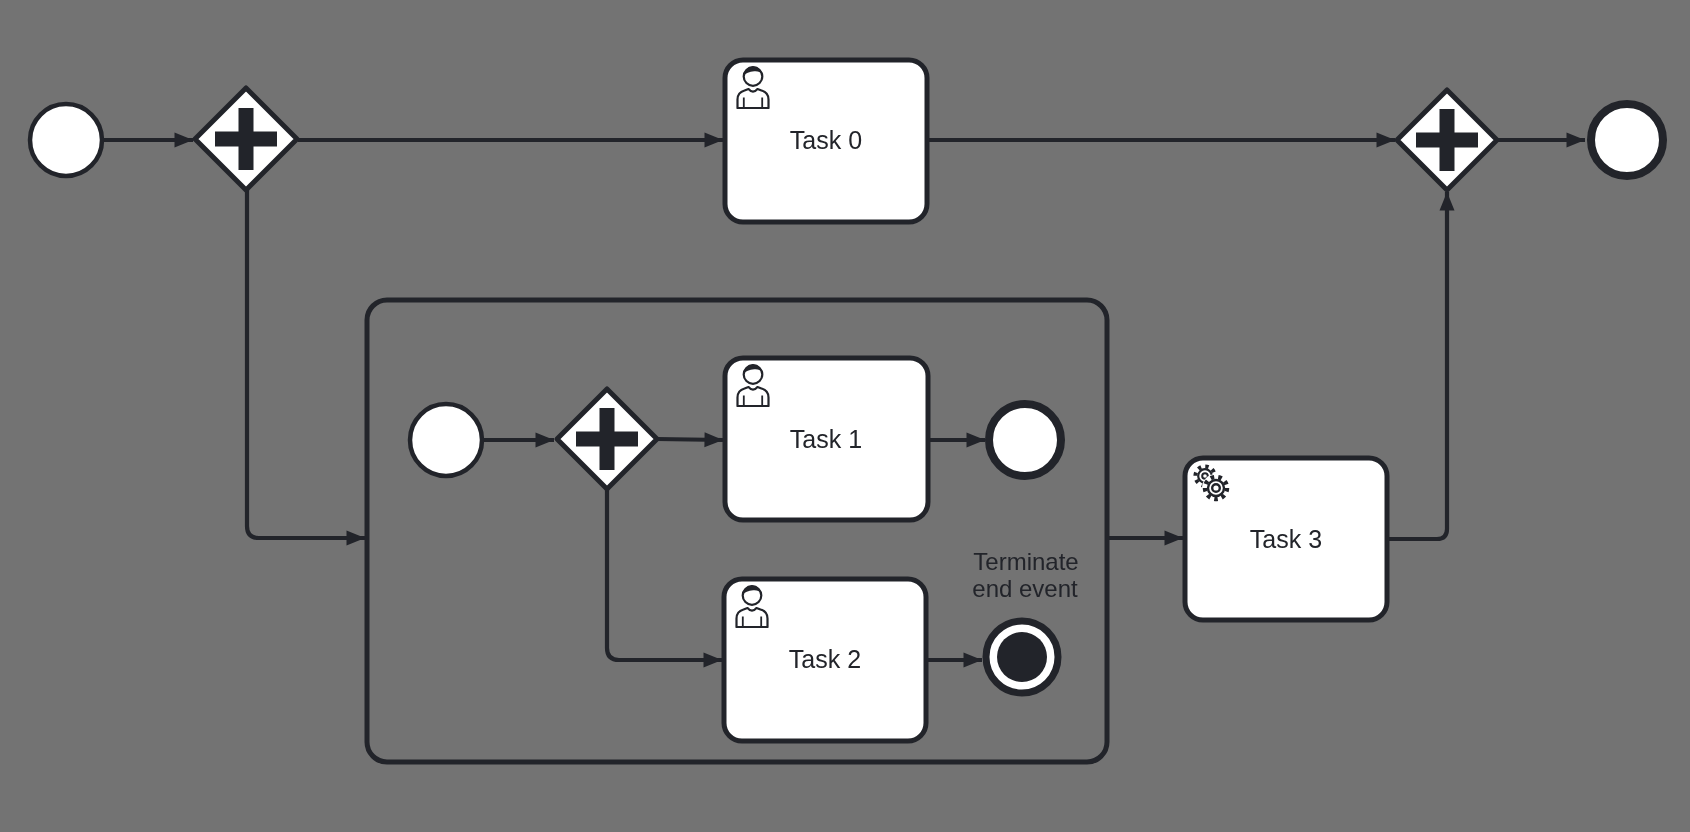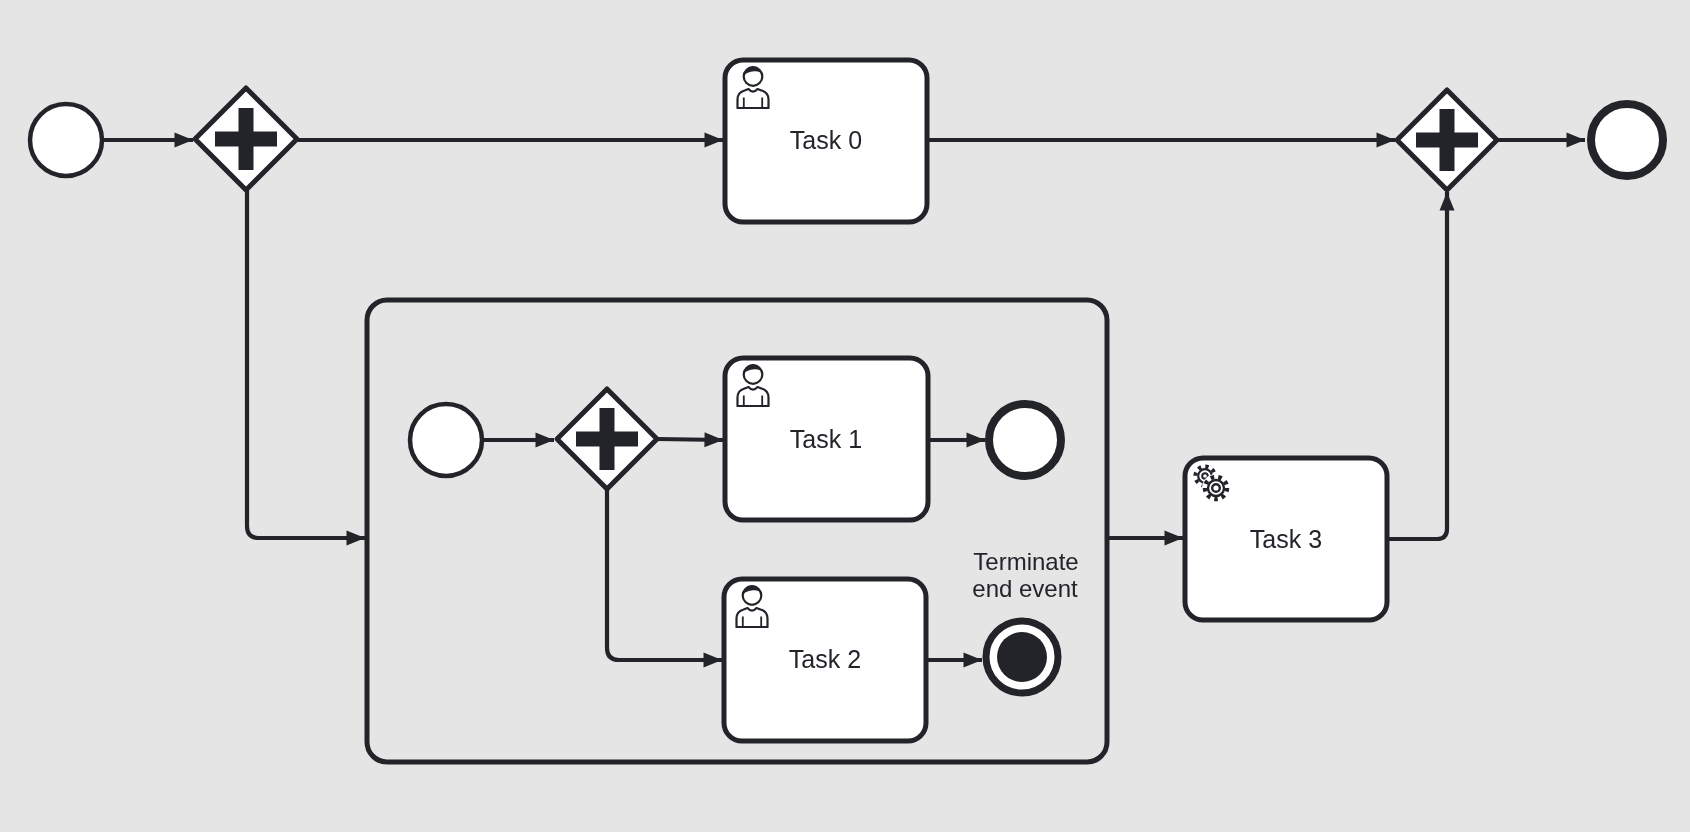--- a/index.html
+++ b/index.html
@@ -3,21 +3,21 @@
 <meta charset="utf-8">
 <style>
   :root{
     --stroke:#22242a;
     --fill:#ffffff;
   }
   html,body{margin:0;padding:0;background:#ffffff;}
   .canvas{
     position:relative;
     width:1690px;height:832px;
-    background:#e5e5e5;
+    background:#737373;
     overflow:hidden;
   }
   svg{display:block;}
   .shape{fill:var(--fill);stroke:var(--stroke);stroke-width:5;}
   .subprocess{fill:none;stroke:var(--stroke);stroke-width:5;}
   .event-start{fill:var(--fill);stroke:var(--stroke);stroke-width:4.5;}
   .event-end{fill:var(--fill);stroke:var(--stroke);stroke-width:8;}
   .event-terminate{fill:var(--fill);stroke:var(--stroke);stroke-width:7;}
   .terminate-core{fill:var(--stroke);stroke:none;}
   .gateway{fill:var(--fill);stroke:var(--stroke);stroke-width:5;stroke-linejoin:round;}

